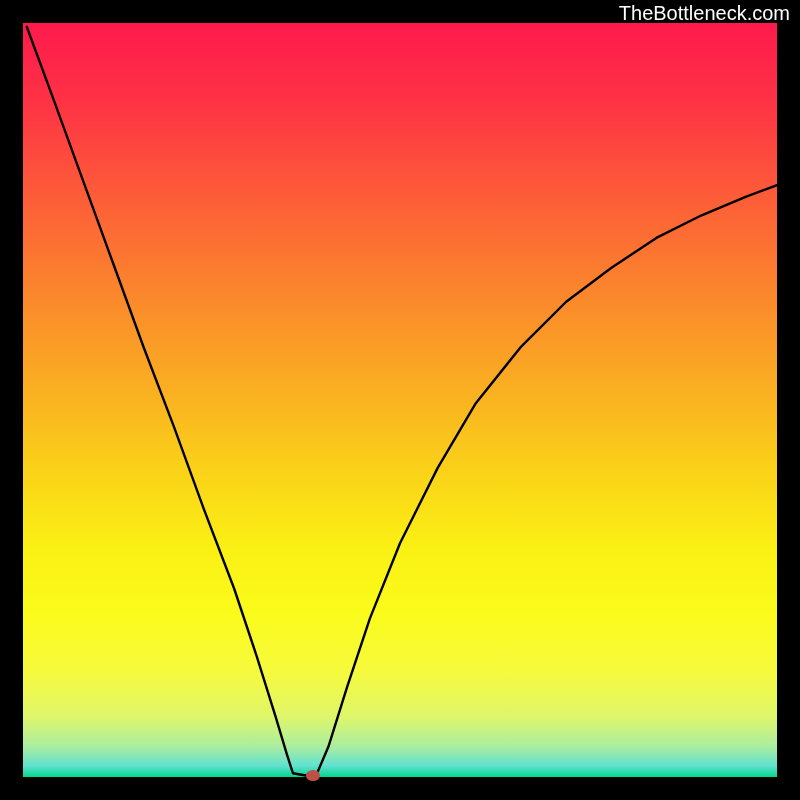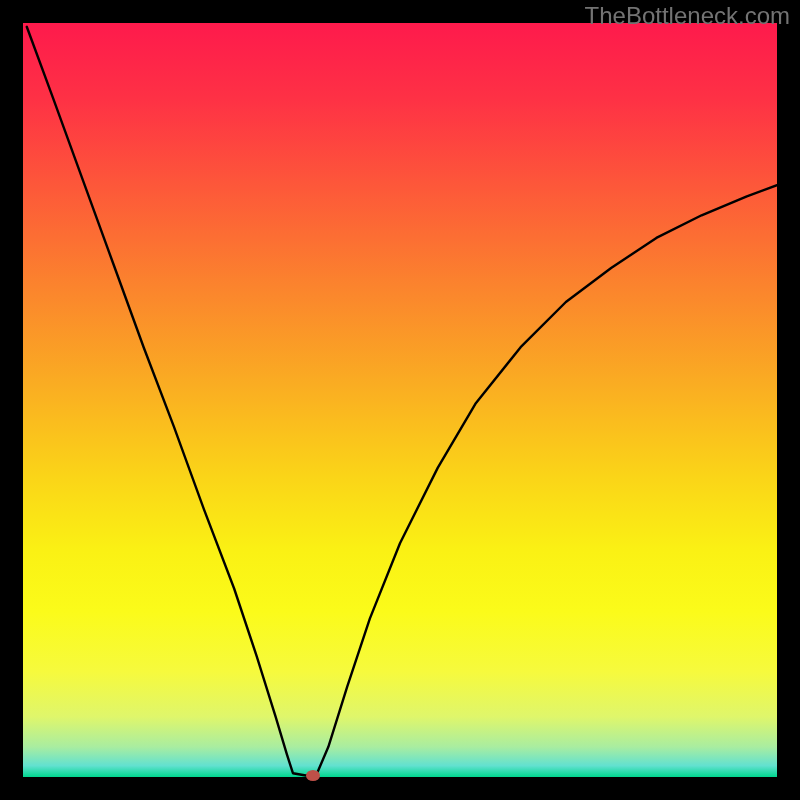--- a/index.html
+++ b/index.html
@@ -8,22 +8,22 @@
     width: 800px;
     height: 800px;
     background: #000;
     position: relative;
     font-family: Arial, Helvetica, sans-serif;
   }
   .watermark {
     position: absolute;
     top: 2px;
     right: 10px;
-    color: #737373;
-    font-size: 24px;
+    color: #ffffff;
+    font-size: 20px;
     font-weight: 500;
     z-index: 10;
   }
   .plot-area {
     position: absolute;
     left: 23px;
     top: 23px;
     width: 754px;
     height: 754px;
   }

